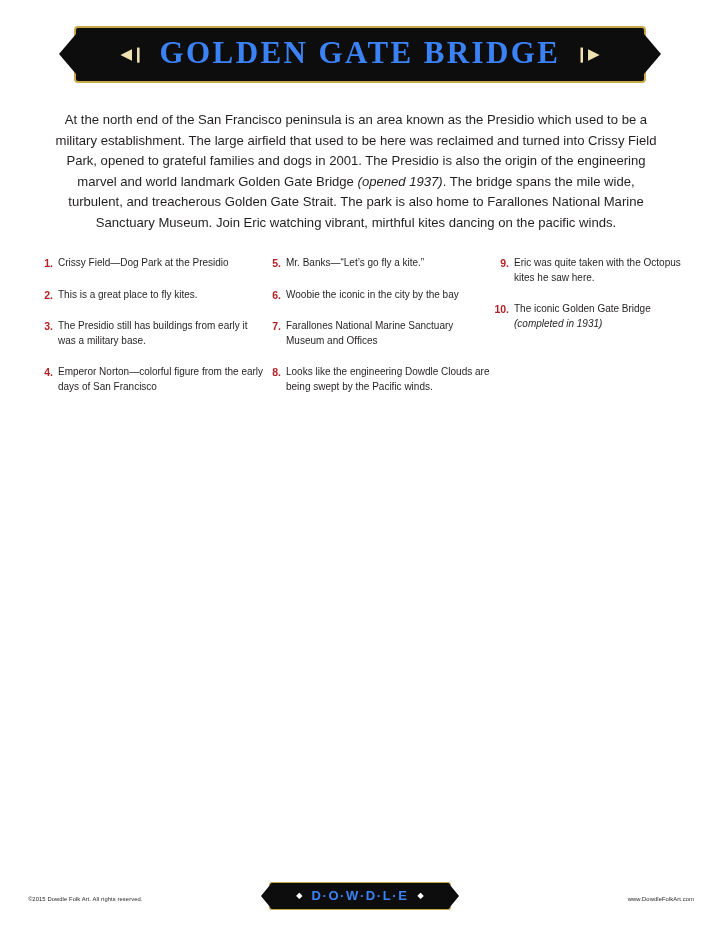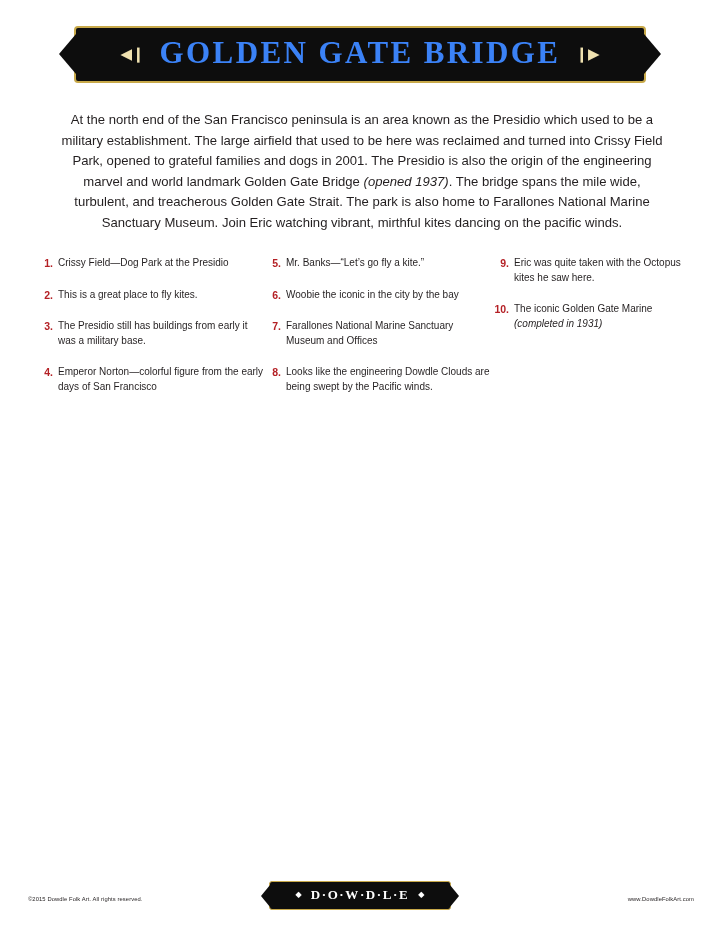--- a/index.html
+++ b/index.html
@@ -72,21 +72,21 @@
     font-size: 15px;
     line-height: 1;
     position: relative;
     z-index: 3;
   }
 
   
   .intro {
     position: absolute;
     top: 110px;
-    left: 58px;
+    left: 52px;
     width: 608px;
     text-align: center;
     font-size: 13.1px;
     line-height: 20.6px;
     color: #231f20;
   }
   .intro em {
     font-style: italic;
   }
 
@@ -186,25 +186,25 @@
   .logo-plaque::after {
     right: -9px;
     border-left: 9px solid #0d0d0d;
   }
   .logo-inner {
     display: flex;
     align-items: center;
     gap: 9px;
   }
   .logo-text {
-    font-family: Liberation Serif, serif;
+    font-family: Liberation Sans, sans-serif;
     font-size: 13px;
     font-weight: bold;
     letter-spacing: 1.6px;
-    color: #ffffff;
+    color: #3b82f6;
     white-space: nowrap;
   }
   .logo-deco {
     color: #ffffff;
     font-size: 8px;
     line-height: 1;
   }
 </style>
 </head>
 <body>
@@ -263,21 +263,21 @@
     </div>
   </div>
 
   <div class="legend-col col-3">
     <div class="legend-item">
       <span class="legend-num">9.</span>
       <span class="legend-text">Eric was quite taken with the Octopus kites he saw here.</span>
     </div>
     <div class="legend-item">
       <span class="legend-num">10.</span>
-      <span class="legend-text"><span>The iconic Golden Gate Marine </span><br><em>(completed in 1931)</em></span>
+      <span class="legend-text"><span>The iconic Golden Gate Bridge </span><br><em>(completed in 1931)</em></span>
     </div>
   </div>
 
 </div>
 
 <div class="footer">
   <div class="footer-copy">©2015 Dowdle Folk Art. All rights reserved.</div>
   <div class="logo-wrap">
     <div class="logo-plaque">
       <div class="logo-inner">

